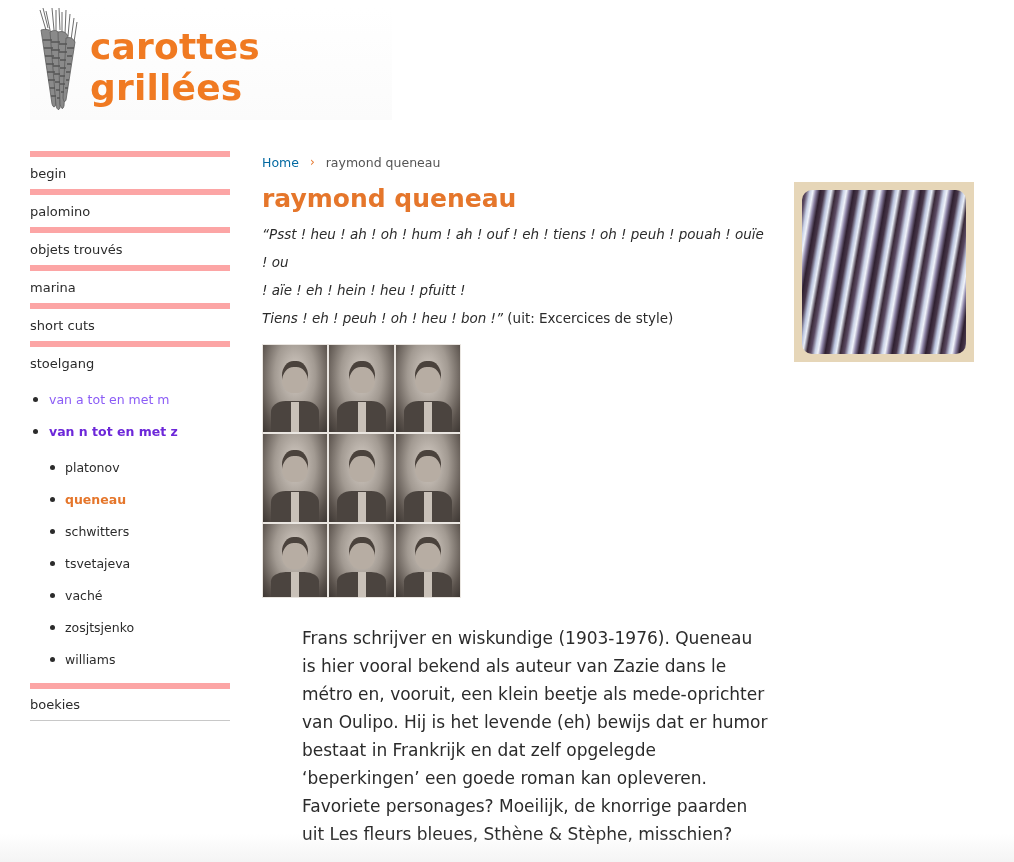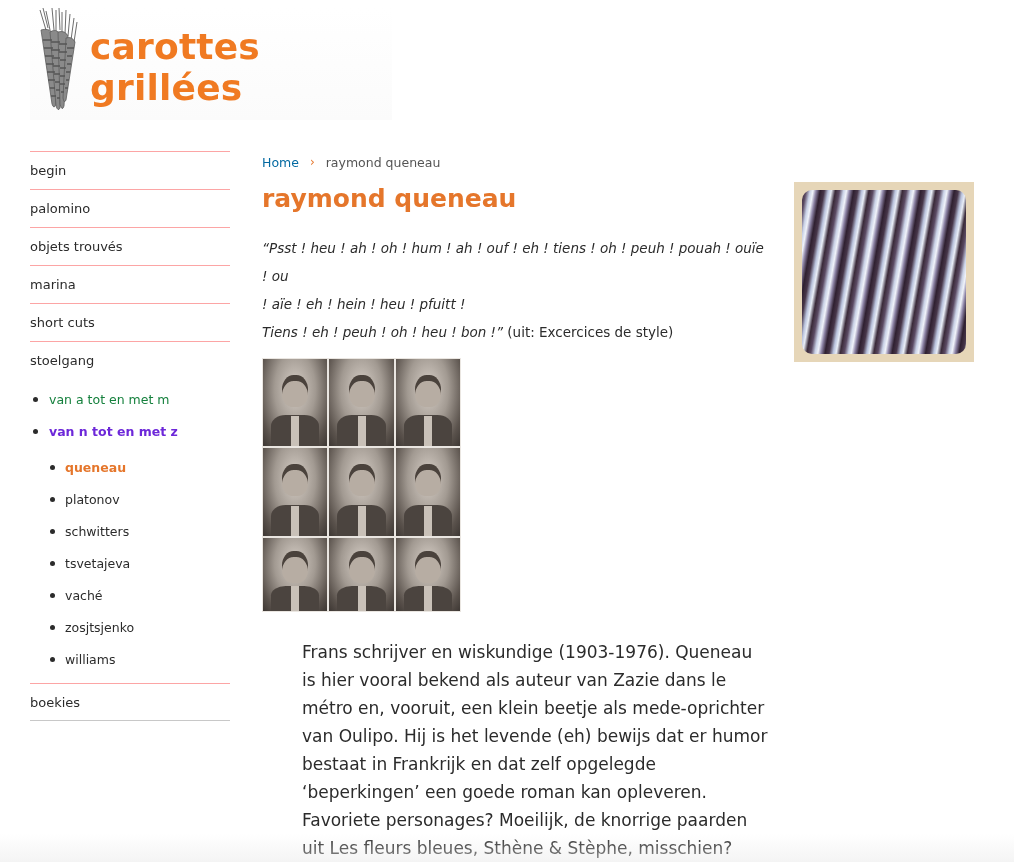--- a/index.html
+++ b/index.html
@@ -4,38 +4,38 @@
 <style>
   * { box-sizing: border-box; margin: 0; padding: 0; }
   html, body { width: 1014px; height: 862px; overflow: hidden; background: #ffffff; }
   body { font-family: "DejaVu Sans", "Liberation Sans", sans-serif; color: #2b2b2b; position: relative; }
 
   .header { position: absolute; left: 30px; top: 8px; width: 362px; height: 112px; background: linear-gradient(180deg, #ffffff 0%, #fbfbfb 100%); }
   .logo-carrots { position: absolute; left: 2px; top: 0; width: 52px; height: 106px; }
   .logo-text { position: absolute; left: 60px; top: 18px; font-family: "DejaVu Sans", sans-serif; font-weight: bold; font-size: 36px; color: #f07a22; letter-spacing: 0.2px; }
 
   .sidebar { position: absolute; left: 30px; top: 151px; width: 200px; }
-  .nav-item { border-top: 1px solid #fca5a5; height: 38px; display: flex; align-items: center; font-size: 13px; color: #2b2b2b; cursor: pointer; }
+  .nav-item { border-top: 6px solid #fca5a5; height: 38px; display: flex; align-items: center; font-size: 13px; color: #2b2b2b; cursor: pointer; }
   .nav-item.active { color: #e5762b; font-weight: bold; }
   .nav-item.last { border-bottom: 1px solid #c8c8c8; }
   .sub-list { list-style: none; padding-top: 4px; padding-bottom: 4px; }
-  .sub-item { position: relative; height: 32px; display: flex; align-items: center; padding-left: 19px; font-size: 12.5px; color: #15803d; cursor: pointer; }
+  .sub-item { position: relative; height: 32px; display: flex; align-items: center; padding-left: 19px; font-size: 12.5px; color: #8b5cf6; cursor: pointer; }
   .sub-item::before { content: ""; position: absolute; left: 3px; top: 14px; width: 5px; height: 5px; border-radius: 50%; background: #2b2b2b; }
   .sub-item.active { color: #6d28d9; font-weight: bold; }
   .sub-sub-list { list-style: none; padding: 4px 0 4px 0; }
   .sub-sub-item { position: relative; height: 32px; display: flex; align-items: center; padding-left: 35px; font-size: 12.5px; color: #2b2b2b; cursor: pointer; }
   .sub-sub-item::before { content: ""; position: absolute; left: 20px; top: 14px; width: 5px; height: 5px; border-radius: 50%; background: #2b2b2b; }
   .sub-sub-item.active { color: #e5762b; font-weight: bold; }
 
   .main { position: absolute; left: 262px; top: 152px; width: 508px; }
   .breadcrumb { font-size: 12.5px; color: #555; height: 20px; display: flex; align-items: center; }
   .breadcrumb .home { color: #0369a1; cursor: pointer; }
   .breadcrumb .sep { color: #e5762b; margin: 0 11px; font-size: 12px; }
   .page-title { margin-top: 12px; font-size: 25px; font-weight: bold; color: #e5762b; line-height: 30px; }
-  .quote { margin-top: 20px; font-size: 13.5px; line-height: 28px; color: #2b2b2b; }
+  .quote { margin-top: 6px; font-size: 13.5px; line-height: 28px; color: #2b2b2b; }
   .quote em { font-style: italic; }
   .photo-grid { margin-top: 12px; width: 199px; height: 254px; display: grid; grid-template-columns: 66px 67px 66px; grid-template-rows: 89px 90px 75px; gap: 0; background: #ddd8d2; }
   .photo-cell { position: relative; overflow: hidden; background: radial-gradient(ellipse at 50% 35%, #d8d0c8 0%, #a29a92 45%, #5a524c 80%, #3d3733 100%); border: 1px solid #eae6e1; }
   .photo-cell .head { position: absolute; left: 50%; top: 18%; width: 26px; height: 32px; margin-left: -13px; border-radius: 45% 45% 40% 40%; background: #b7ada3; box-shadow: inset 0 6px 0 #4a423c; }
   .photo-cell .body { position: absolute; left: 12%; right: 12%; bottom: -6px; height: 42%; background: #4b443f; border-radius: 30% 30% 0 0; }
   .photo-cell .tie { position: absolute; left: 50%; bottom: 0; width: 8px; margin-left: -4px; height: 34%; background: #c9c1b8; }
   .body-text { margin-top: 26px; font-size: 17px; line-height: 28px; color: #2b2b2b; margin-left: 40px; }
   .sub-heading { margin-top: 30px; font-size: 11px; font-weight: bold; color: #1f1f1f; line-height: 24px; }
   .body-text-2 { font-size: 14.5px; line-height: 28px; color: #2b2b2b; }
 
@@ -74,22 +74,22 @@
   <div class="nav-item">palomino</div>
   <div class="nav-item">objets trouvés</div>
   <div class="nav-item">marina</div>
   <div class="nav-item">short cuts</div>
   <div class="nav-item">stoelgang</div>
   <ul class="sub-list">
     <li class="sub-item">van a tot en met m</li>
     <li class="sub-item active">van n tot en met z</li>
     <li style="list-style:none;">
       <ul class="sub-sub-list">
+        <li class="sub-sub-item">platonov</li>
         <li class="sub-sub-item active">queneau</li>
-        <li class="sub-sub-item">platonov</li>
         <li class="sub-sub-item">schwitters</li>
         <li class="sub-sub-item">tsvetajeva</li>
         <li class="sub-sub-item">vaché</li>
         <li class="sub-sub-item">zosjtsjenko</li>
         <li class="sub-sub-item">williams</li>
       </ul>
     </li>
   </ul>
   <div class="nav-item last">boekies</div>
 </nav>

